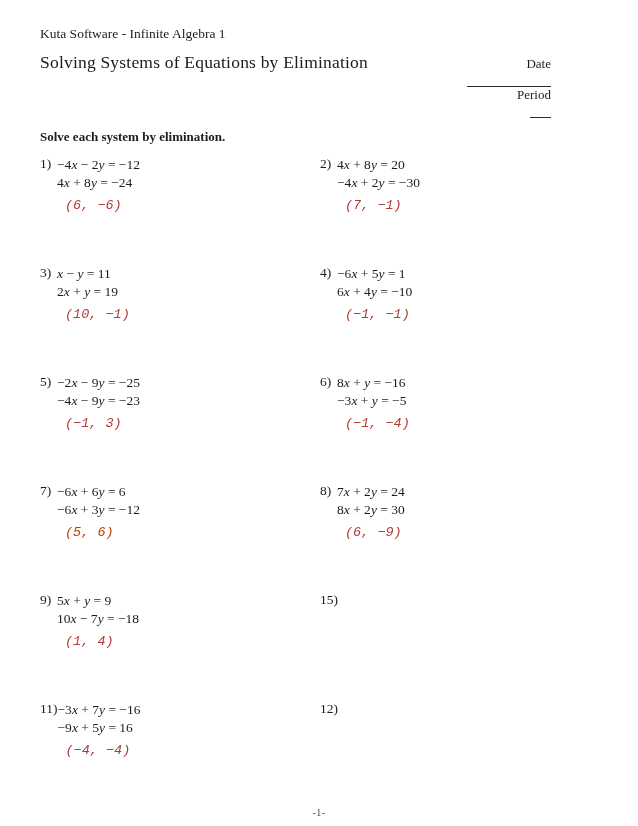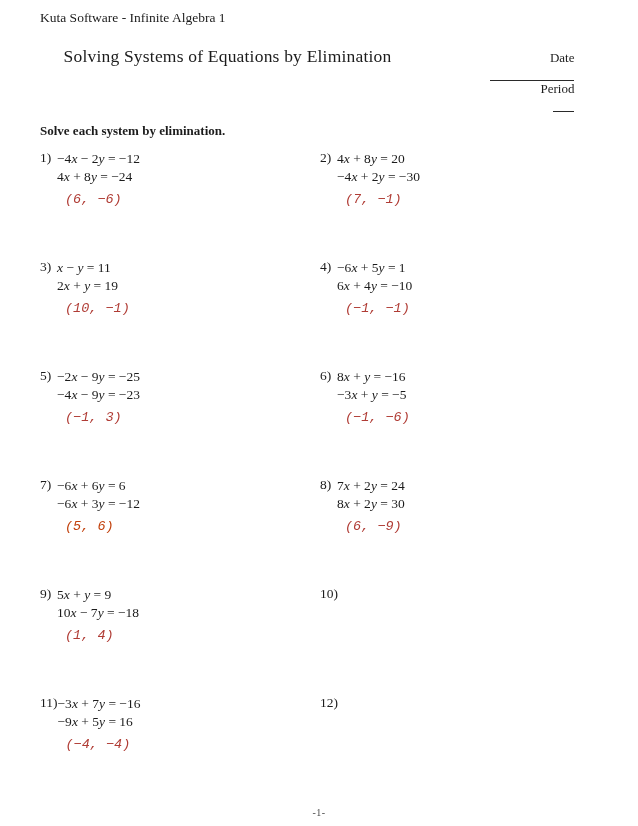--- a/index.html
+++ b/index.html
@@ -5,37 +5,37 @@
   html, body { margin: 0; padding: 0; background: #ffffff; }
   .sheet {
     position: relative;
     width: 638px;
     height: 826px;
     background: #ffffff;
     font-family: "Liberation Serif", serif;
     color: #1c1c1c;
     overflow: hidden;
   }
-  .content { padding: 10px 40px 0 40px; }
+  .content { padding: 26px 40px 0 40px; }
 
   
   .header-row {
     display: flex;
     justify-content: space-between;
     align-items: flex-end;
     font-size: 13.5px;
   }
   .name-group { display: flex; align-items: flex-end; width: 243px; }
   .blank { border-bottom: 1px solid #2a2a2a; height: 14px; flex: 1; }
 
   .title-row {
     display: flex;
-    justify-content: center;
+    justify-content: flex-start;
     align-items: baseline;
-    margin-top: 20px;
+    margin-top: 10px;
   }
   .title { font-size: 17.5px; font-weight: normal; margin: 0; letter-spacing: 0.2px; }
   .date-group { display: flex; align-items: flex-end; font-size: 13px; width: 183px; flex-direction: column; }
   .date-blank { width: 84px; flex: none; }
   .period-label { margin-left: 12px; }
   .period-blank { width: 21px; flex: none; }
 
   .instruction { font-weight: bold; font-size: 13px; margin-top: 11px; }
 
   
@@ -130,21 +130,21 @@
             <div class="eq">−2<i>x</i> − 9<i>y</i> = −25</div>
             <div class="eq">−4<i>x</i> − 9<i>y</i> = −23</div>
             <div class="answer" style="color: rgb(176, 60, 53);">(−1, 3)</div>
           </div>
         </div>
         <div class="problem">
           <span class="pnum">6)</span>
           <div class="eqs">
             <div class="eq">8<i>x</i> + <i>y</i> = −16</div>
             <div class="eq">−3<i>x</i> + <i>y</i> = −5</div>
-            <div class="answer" style="color: rgb(176, 60, 53);">(−1, −6)</div>
+            <div class="answer" style="color: rgb(176, 60, 53);">(−1, −4)</div>
           </div>
         </div>
         <div class="problem">
           <span class="pnum">7)</span>
           <div class="eqs">
             <div class="eq">−6<i>x</i> + 6<i>y</i> = 6</div>
             <div class="eq">−6<i>x</i> + 3<i>y</i> = −12</div>
             <div class="answer" style="color: #c2410c;">(5, 6)</div>
           </div>
         </div>
@@ -158,21 +158,21 @@
         </div>
         <div class="problem">
           <span class="pnum">9)</span>
           <div class="eqs">
             <div class="eq">5<i>x</i> + <i>y</i> = 9</div>
             <div class="eq">10<i>x</i> − 7<i>y</i> = −18</div>
             <div class="answer" style="color: rgb(176, 60, 53);">(1, 4)</div>
           </div>
         </div>
         <div class="problem">
-          <span class="pnum">10)</span>
+          <span class="pnum">15)</span>
         </div>
         <div class="problem">
           <span class="pnum">11)</span>
           <div class="eqs">
             <div class="eq">−3<i>x</i> + 7<i>y</i> = −16</div>
             <div class="eq">−9<i>x</i> + 5<i>y</i> = 16</div>
             <div class="answer" style="color: rgb(176, 60, 53);">(−4, −4)</div>
           </div>
         </div>
         <div class="problem">

